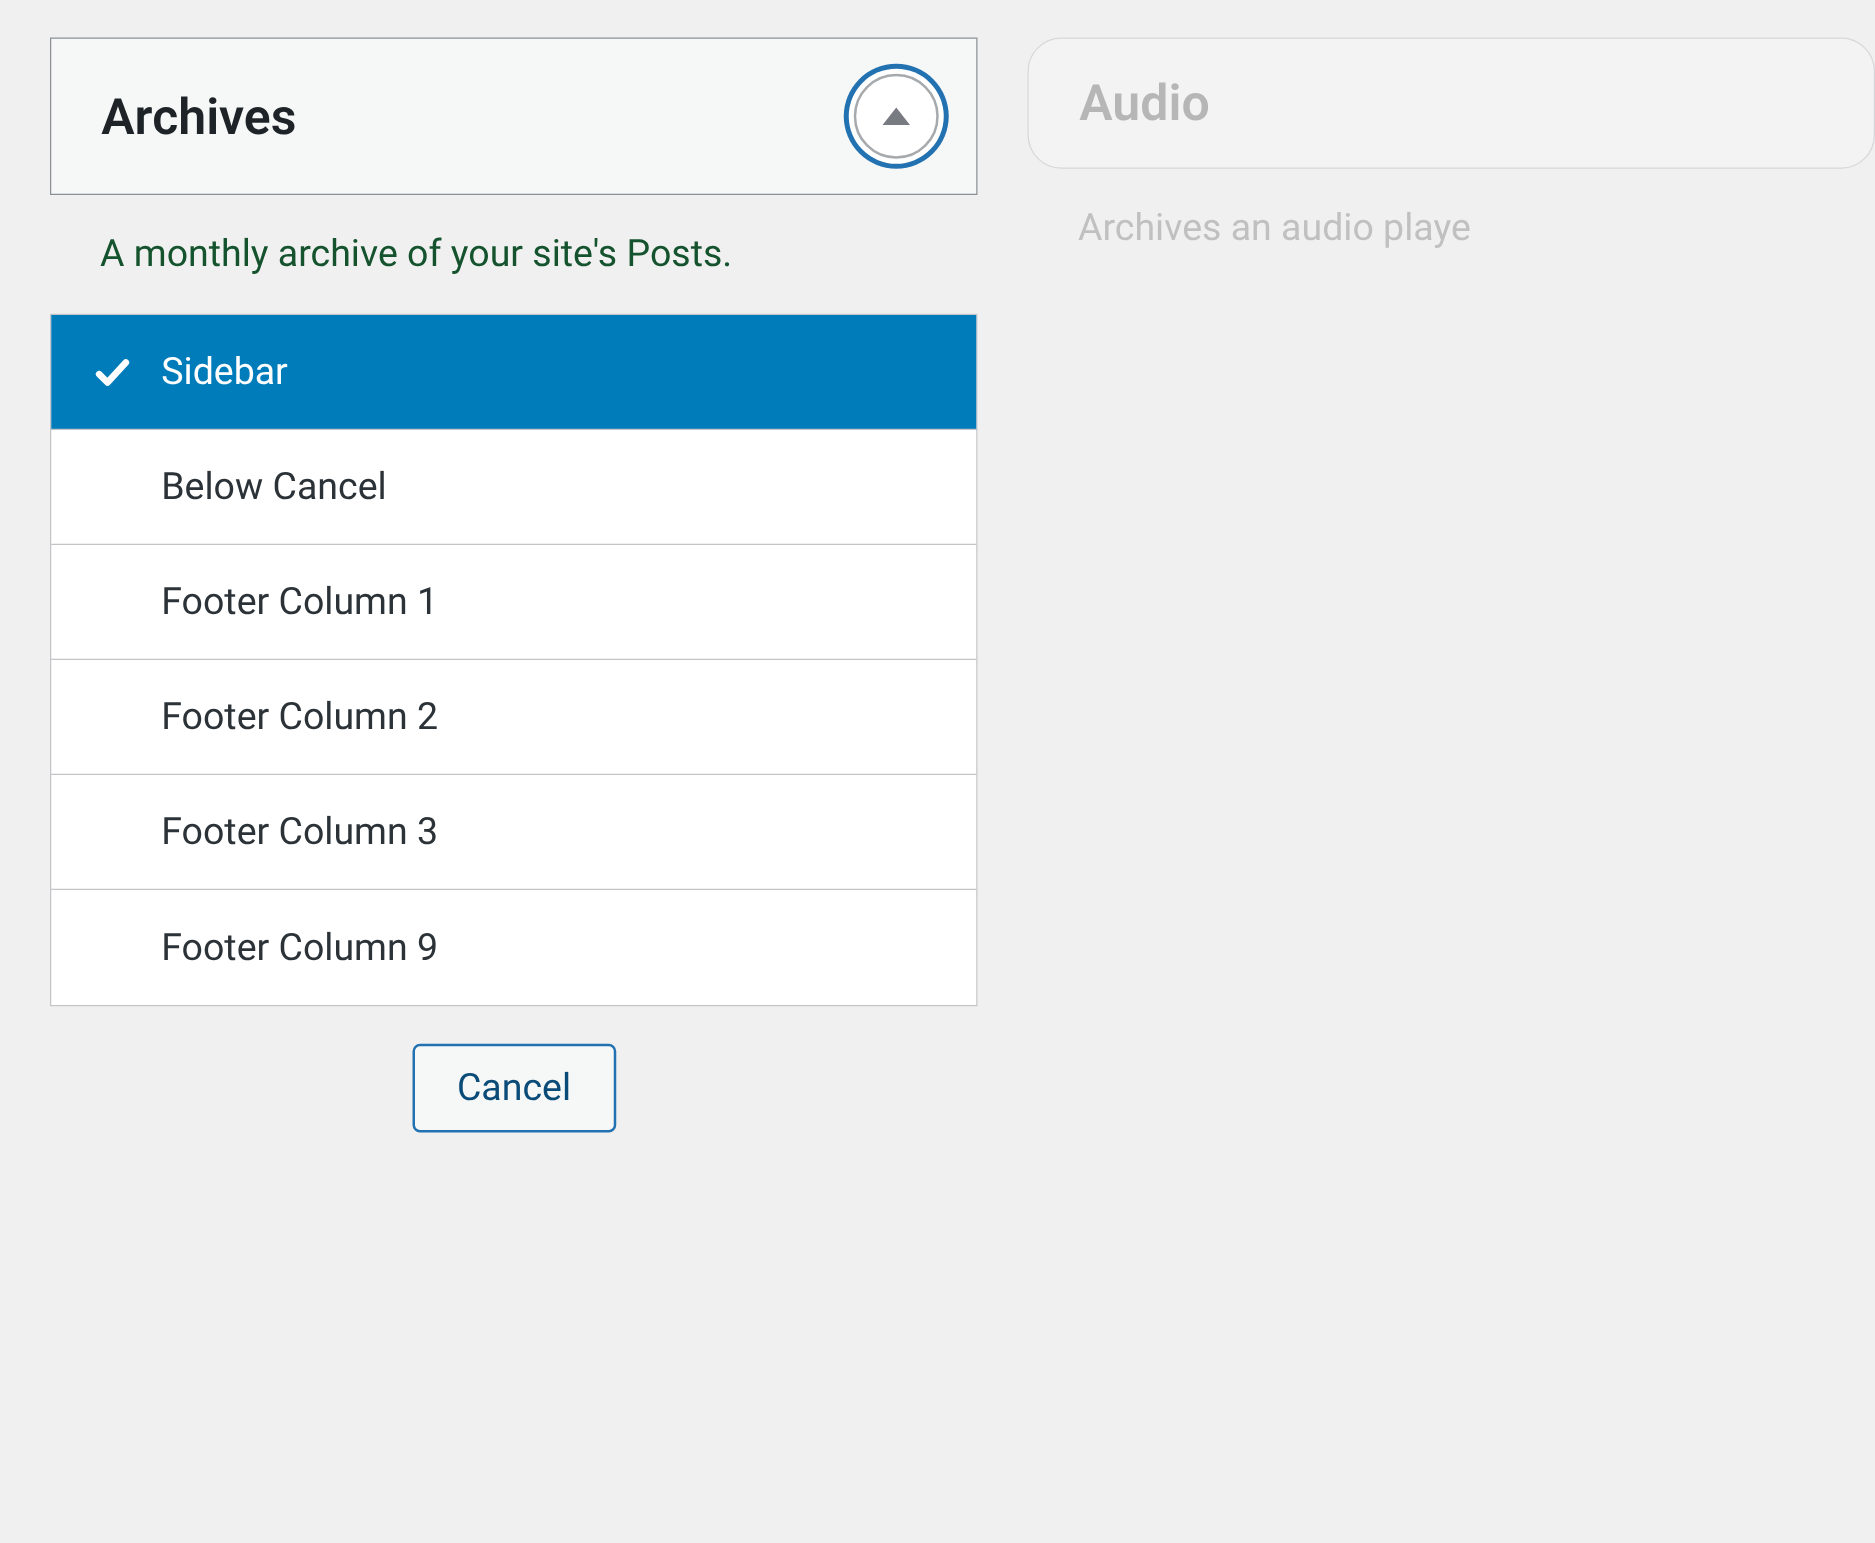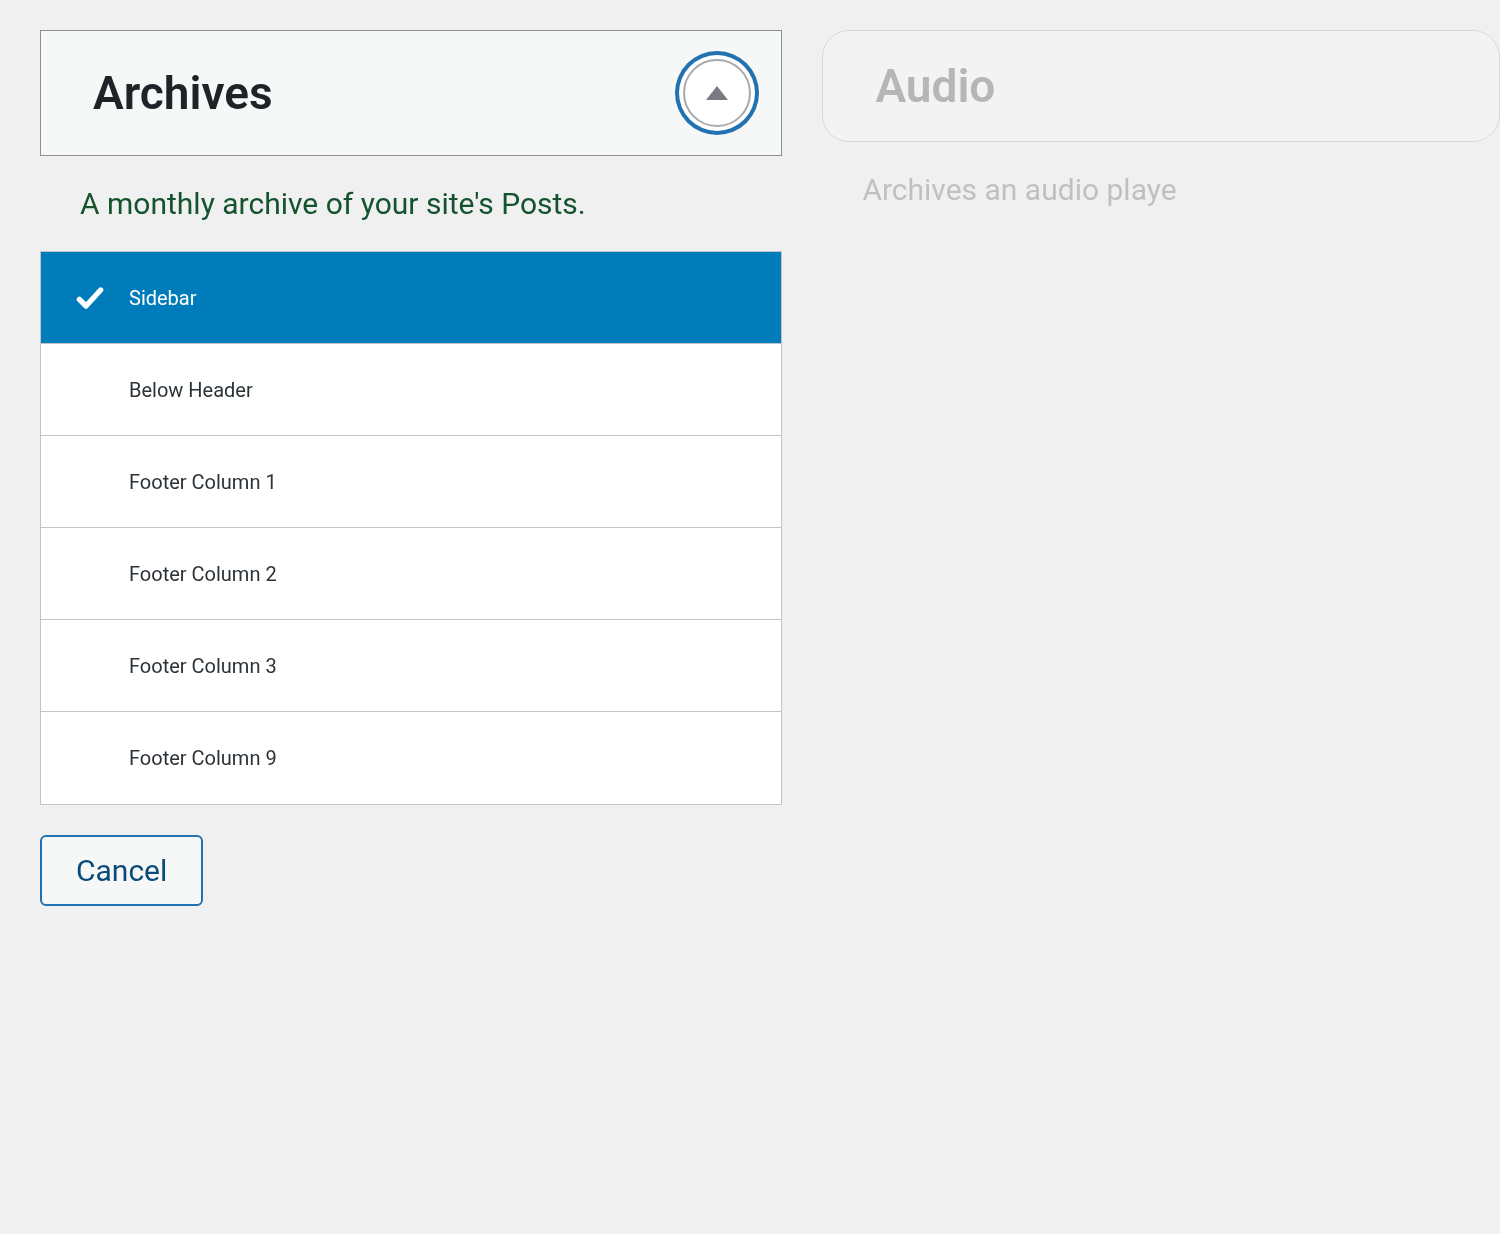--- a/index.html
+++ b/index.html
@@ -28,24 +28,23 @@
       padding: 28px 30px 28px 40px;
       display: flex;
       align-items: center;
       justify-content: space-between;
     }
     .widget-panel.secondary .widget-header {
       border-color: #c3c4c7;
       border-radius: 27px;
     }
     .widget-title {
-      font-size: 46px;
+      font-size: 40px;
       font-weight: 600;
       color: #1d2327;
-      margin-left: 12px;
     }
     .widget-panel.secondary .widget-title {
       color: #888;
     }
     .toggle-btn {
       width: 68px;
       height: 68px;
       border-radius: 50%;
       background: #fff;
       border: 2px solid #a7aaad;
@@ -72,21 +71,21 @@
     }
     .areas-list {
       border: 1px solid #c3c4c7;
       background: #fff;
     }
     .area-item {
       display: flex;
       align-items: center;
       gap: 20px;
       padding: 24px 30px 24px 30px;
-      font-size: 20px;
+      font-size: 30px;
       color: #2c3338;
       border-bottom: 1px solid #c3c4c7;
       cursor: pointer;
       min-height: 92px;
     }
     .area-item:last-child {
       border-bottom: none;
     }
     .area-item.selected {
       background: #007cba;
@@ -102,20 +101,21 @@
       height: 32px;
     }
     .area-label {
       flex: 1;
     }
     .area-label.underlined {
     }
     .actions {
       display: flex;
       gap: 22px;
+      justify-content: center;
       padding: 30px 0 0 0;
     }
     .btn {
       font-size: 30px;
       padding: 16px 34px;
       border-radius: 6px;
       cursor: pointer;
       font-family: inherit;
     }
     .btn-secondary {
@@ -147,21 +147,21 @@
       <div class="area-item selected">
         <span class="area-check">
           <svg viewBox="0 0 24 24" fill="none" stroke="#fff" stroke-width="4" stroke-linecap="round" stroke-linejoin="round">
               <polyline points="4 13 9 18 20 6"></polyline>
             </svg>
         </span>
         <span class="area-label">Sidebar</span>
       </div>
       <div class="area-item">
         <span class="area-check"></span>
-        <span class="area-label">Below Header</span>
+        <span class="area-label">Below Cancel</span>
       </div>
       <div class="area-item">
         <span class="area-check"></span>
         <span class="area-label underlined">Footer Column 1</span>
       </div>
       <div class="area-item">
         <span class="area-check"></span>
         <span class="area-label">Footer Column 2</span>
       </div>
       <div class="area-item">

